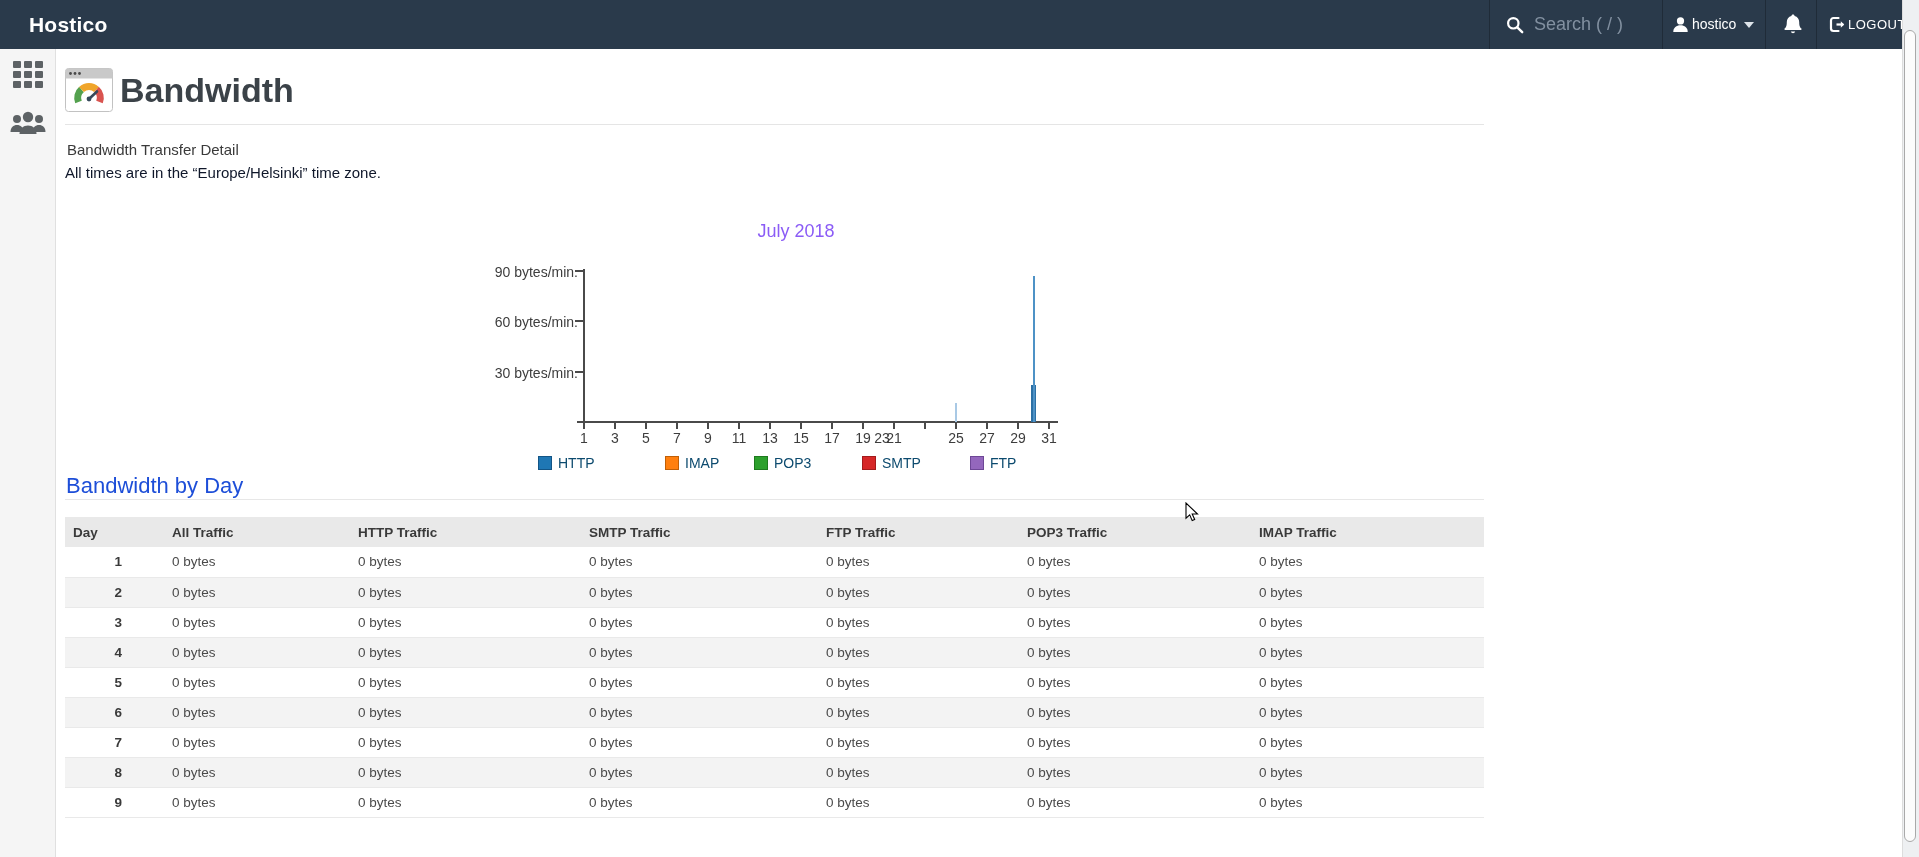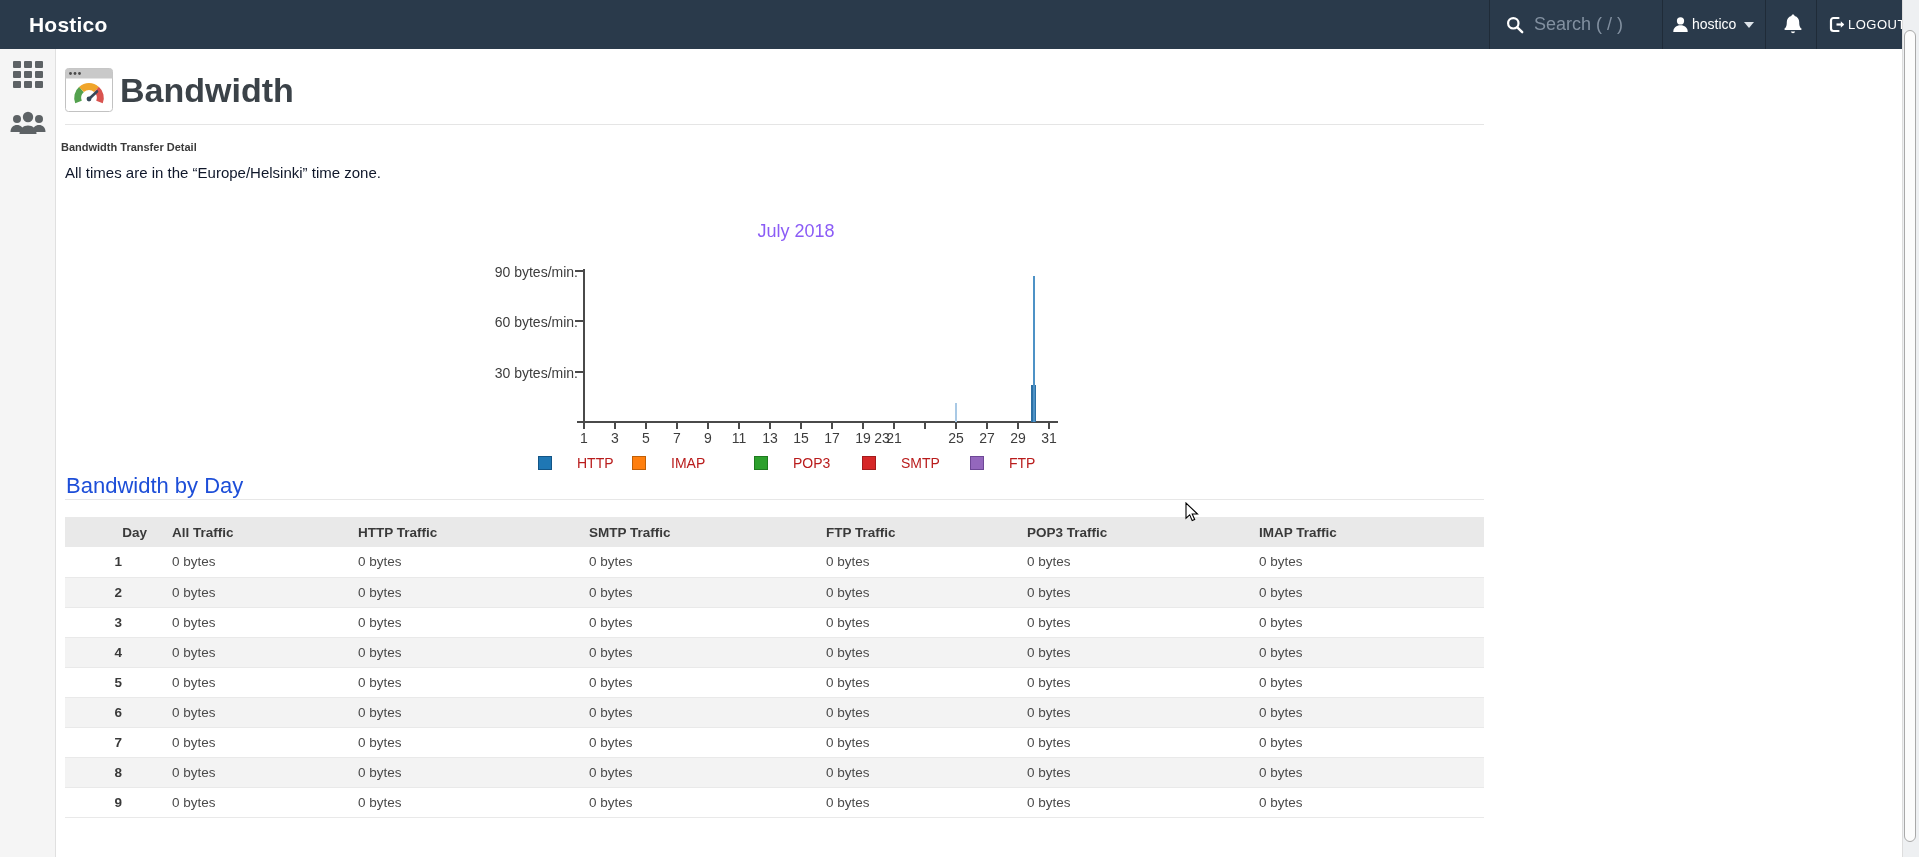--- a/index.html
+++ b/index.html
@@ -21,45 +21,45 @@
                   color:#fff; letter-spacing:.5px; }
 
   
   .sidebar { position:absolute; left:0; top:49px; width:56px; height:808px;
              background:#f5f5f5; border-right:1px solid #e0e0e0; }
 
   
   .page-title { position:absolute; left:120px; top:68px; height:44px; line-height:44px;
                 font-size:34px; color:#3b4248; }
   .hr { position:absolute; left:65px; width:1419px; border-top:1px solid #e5e5e5; }
-  .bt-detail { position:absolute; left:61px; top:141px; font-size:11px; font-weight:bold; color:#3a3a3a; }
+  .bt-detail { position:absolute; left:67px; top:141px; font-size:15px; font-weight:normal; color:#3a3a3a; }
   .tz-note   { position:absolute; left:65px; top:164px; font-size:15px; color:#0f172a; }
 
   
   .chart-title { position:absolute; left:696px; top:221px; width:200px; text-align:center;
                  font-size:18px; color:#8b5cf6; }
   .y-label { position:absolute; width:120px; left:458px; text-align:right;
              font-size:14px; color:#3d3d3d; }
   .y-tick  { position:absolute; left:575px; width:8px; height:2px; background:#4a4a4a; }
   .y-axis  { position:absolute; left:583px; top:269px; width:2px; height:154px; background:#4a4a4a; }
   .x-axis  { position:absolute; left:577px; top:421px; width:481px; height:2px; background:#4a4a4a; }
   .x-tick  { position:absolute; top:423px; width:2px; height:6px; background:#4a4a4a; }
   .x-label { position:absolute; top:430px; transform:translateX(-50%); font-size:14px; color:#3d3d3d; }
   .bar     { position:absolute; }
   .legend-item { position:absolute; top:455px; display:flex; align-items:center; gap:6px; }
   .swatch  { width:14px; height:14px; display:inline-block; }
-  .legend-item span.lg-label { font-size:14px; color:#b91c1c;margin-left:19px; }
+  .legend-item span.lg-label { font-size:14px; color:#0c4a6e; }
 
   
   .byday-heading { position:absolute; left:66px; top:473px; font-size:22px; color:#1d4ed8; }
   .bw-table { position:absolute; left:65px; top:517px; width:1419px; border-collapse:collapse;
               font-size:13.5px; table-layout:fixed; }
   .bw-table thead th { height:30px; background:#e9e9e9; font-weight:bold; color:#3a3a3a;
                        text-align:left; padding-left:25px; }
-  .bw-table thead th:first-child { padding-left:19px;text-align:right; }
+  .bw-table thead th:first-child { padding-left:8px; }
   .bw-table tbody td { height:30px; color:#4a4a4a; padding-left:25px; }
   .bw-table tbody tr { border-bottom:1px solid #e9e9e9; }
   .bw-table tbody tr:nth-child(even) { background:#f3f3f3; }
   .bw-table td.day { text-align:right; padding-left:0; padding-right:25px;
                      font-weight:bold; color:#3a3a3a; }
 
   
   .scroll-track { position:absolute; left:1902px; top:0; width:17px; height:857px;
                   background:#eef0f2; border-left:1px solid #dddddd; }
   .scroll-thumb { position:absolute; left:1904px; top:30px; width:12px; height:812px;
@@ -206,21 +206,21 @@
 <div id="bars">
     <div class="bar" style="left:955px; top:403.48333333333335px; width:2px; height:18.516666666666666px; background:#a9c9e5"></div>
     <div class="bar" style="left:1030.5px; top:384.9666666666667px; width:5px; height:37.03333333333333px; background:#2c70a5"></div>
     <div class="bar" style="left:1032.5px; top:275.55px; width:2px; height:146.45px; background:#4e92c6"></div>
   </div>
 <div id="legend">
     <div class="legend-item" style="left:538px">
       <span class="swatch" style="background:#1f77b4; border:1px solid #135586"></span>
       <span class="lg-label">HTTP</span>
     </div>
-    <div class="legend-item" style="left:632px">
+    <div class="legend-item" style="left:665px">
       <span class="swatch" style="background:#ff7f0e; border:1px solid #c05f06"></span>
       <span class="lg-label">IMAP</span>
     </div>
     <div class="legend-item" style="left:754px">
       <span class="swatch" style="background:#2ca02c; border:1px solid #1e7a1e"></span>
       <span class="lg-label">POP3</span>
     </div>
     <div class="legend-item" style="left:862px">
       <span class="swatch" style="background:#d62728; border:1px solid #a31b1c"></span>
       <span class="lg-label">SMTP</span>

